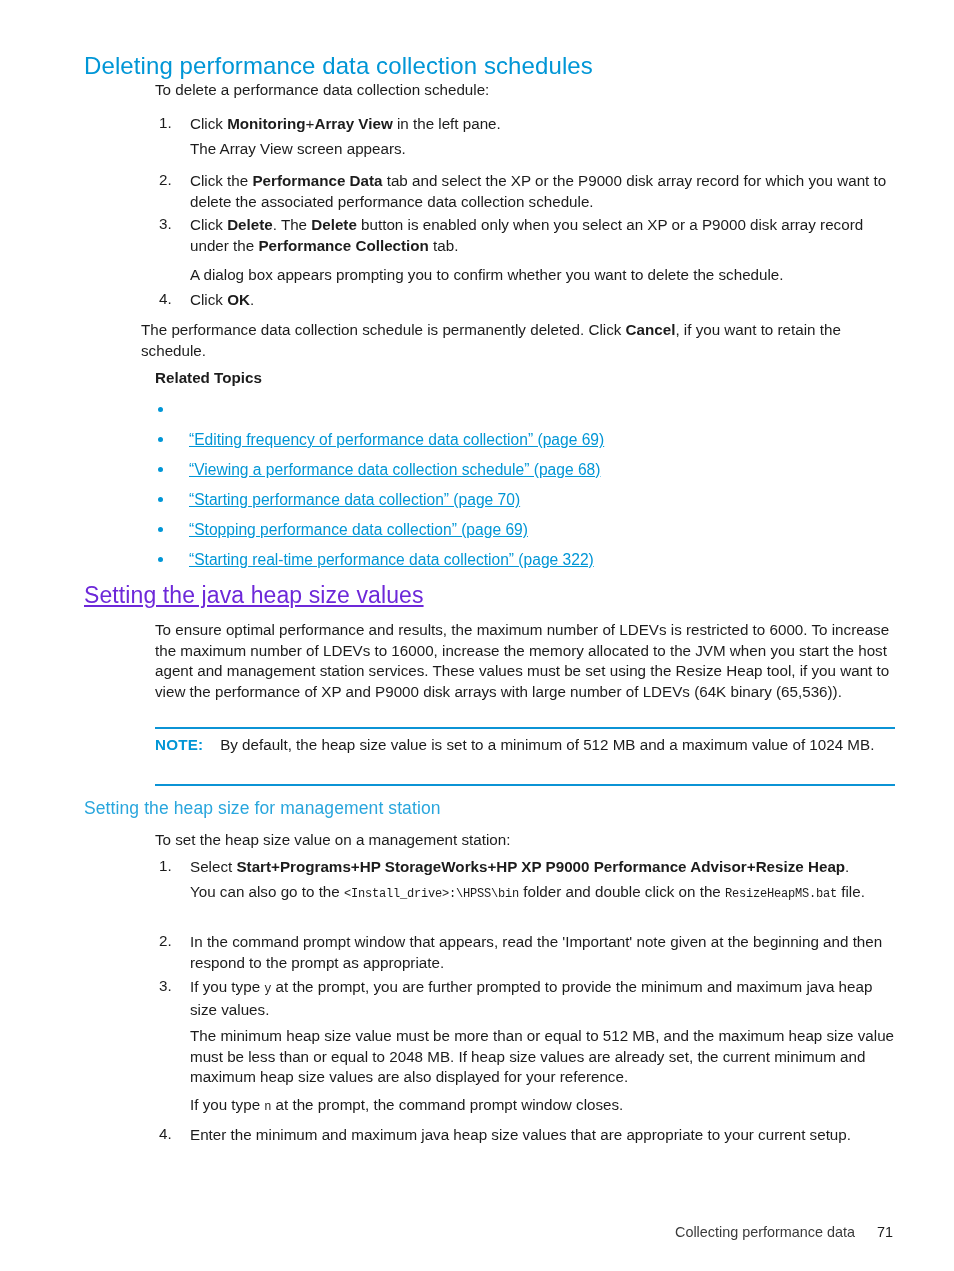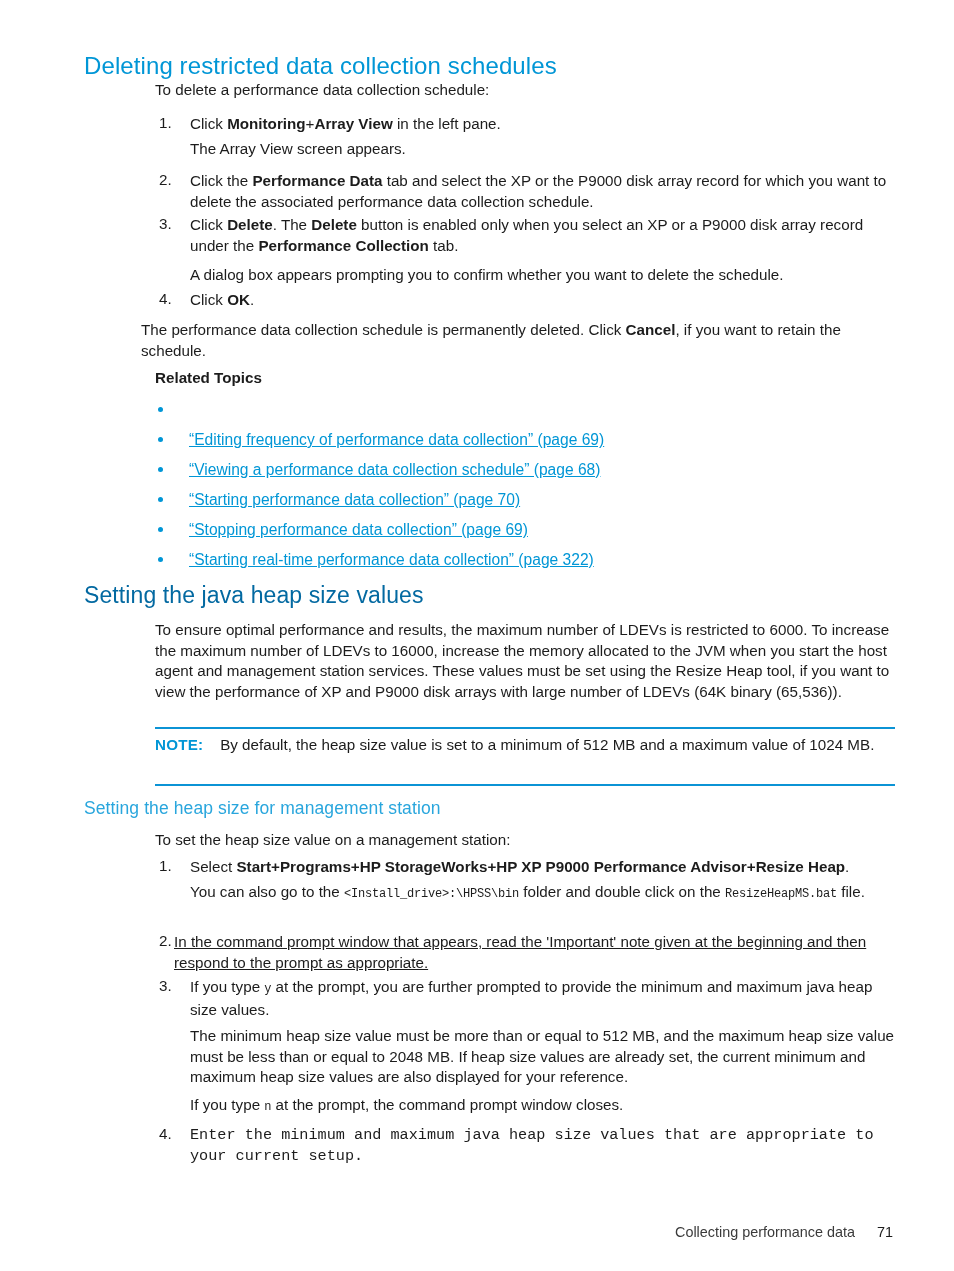--- a/index.html
+++ b/index.html
@@ -35,22 +35,23 @@
     line-height: 1.15;
   }
   h1.sec-title2 {
     position: absolute;
     left: 84px;
     top: 582px;
     margin: 0;
     font-size: 23px;
     font-weight: 400;
     letter-spacing: 0.1px;
-    color: #0369a1;
+    color: #6d28d9;
     line-height: 1.15;
+    text-decoration: underline;
   }
   h2.sub-title {
     position: absolute;
     left: 84px;
     top: 798px;
     margin: 0;
     font-size: 17.5px;
     font-weight: 400;
     letter-spacing: 0.1px;
     color: #29a6dd;
@@ -142,21 +143,21 @@
     display: inline-block;
     margin-left: 22px;
     color: #1c1c1c;
   }
 </style>
 </head>
 <body>
 
 <div class="page">
 
-  <h1 class="sec-title">Deleting restricted data collection schedules</h1>
+  <h1 class="sec-title">Deleting performance data collection schedules</h1>
 
   <div class="body-txt" style="left:155px; top:80px; width:740px;">To delete a performance data collection schedule:</div>
 
   <div class="li-num" style="left:159px; top:114px;">1.</div>
   <div class="li-row" style="left:190px; top:139px; width:706px;"><span>The Array View screen appears.</span></div>
 
   <div class="li-row" style="left:190px; top:114px; width:706px;"><span>Click </span><span class="bold">Monitoring</span><span>+</span><span class="bold">Array View</span><span> in the left pane.</span></div>
 
   <div class="li-num" style="left:159px; top:171px;">2.</div>
   <div class="li-row" style="left:190px; top:171px; width:706px;"><span>Click the </span><span class="bold">Performance Data</span><span> tab and select the XP or the P9000 disk array record for which you want to delete the associated performance data collection schedule.</span></div>
@@ -203,29 +204,29 @@
   <h2 class="sub-title">Setting the heap size for management station</h2>
 
   <div class="body-txt" style="left:155px; top:830px; width:740px;">To set the heap size value on a management station:</div>
 
   <div class="li-num" style="left:159px; top:857px;">1.</div>
   <div class="li-row" style="left:190px; top:857px; width:716px;"><span>Select </span><span class="bold">Start</span><span class="bold">+</span><span class="bold">Programs</span><span class="bold">+</span><span class="bold">HP StorageWorks</span><span class="bold">+</span><span class="bold">HP XP P9000 Performance Advisor</span><span class="bold">+</span><span class="bold">Resize Heap</span><span>.</span></div>
 
   <div class="li-row" style="left:190px; top:882px; width:712px;"><span>You can also go to the </span><span class="mono">&lt;Install_drive&gt;:\HPSS\bin</span><span> folder and double click on the </span><span class="mono">ResizeHeapMS.bat</span><span> file.</span></div>
 
   <div class="li-num" style="left:159px; top:932px;">2.</div>
-  <div class="li-row" style="left:174px; top:932px; width:712px;text-decoration:underline;"><span>In the command prompt window that appears, read the 'Important' note given at the beginning and then respond to the prompt as appropriate.</span></div>
+  <div class="li-row" style="left:190px; top:932px; width:712px;"><span>In the command prompt window that appears, read the 'Important' note given at the beginning and then respond to the prompt as appropriate.</span></div>
 
   <div class="li-num" style="left:159px; top:977px;">3.</div>
   <div class="li-row" style="left:190px; top:977px; width:708px;"><span>If you type </span><span class="mono">y</span><span> at the prompt, you are further prompted to provide the minimum and maximum java heap size values.</span></div>
 
   <div class="li-row" style="left:190px; top:1026px; width:712px;"><span>The minimum heap size value must be more than or equal to 512 MB, and the maximum heap size value must be less than or equal to 2048 MB. If heap size values are already set, the current minimum and maximum heap size values are also displayed for your reference.</span></div>
 
   <div class="li-row" style="left:190px; top:1095px; width:712px;"><span>If you type </span><span class="mono">n</span><span> at the prompt, the command prompt window closes.</span></div>
 
   <div class="li-num" style="left:159px; top:1125px;">4.</div>
-  <div class="li-row" style="left:190px; top:1125px; width:708px;font-family:Liberation Mono, monospace;"><span>Enter the minimum and maximum java heap size values that are appropriate to your current setup.</span></div>
+  <div class="li-row" style="left:190px; top:1125px; width:708px;"><span>Enter the minimum and maximum java heap size values that are appropriate to your current setup.</span></div>
 
   <div class="footer">
     <span>Collecting performance data</span><span class="pgnum">71</span>
   </div>
 
 </div>
 
 </body></html>

